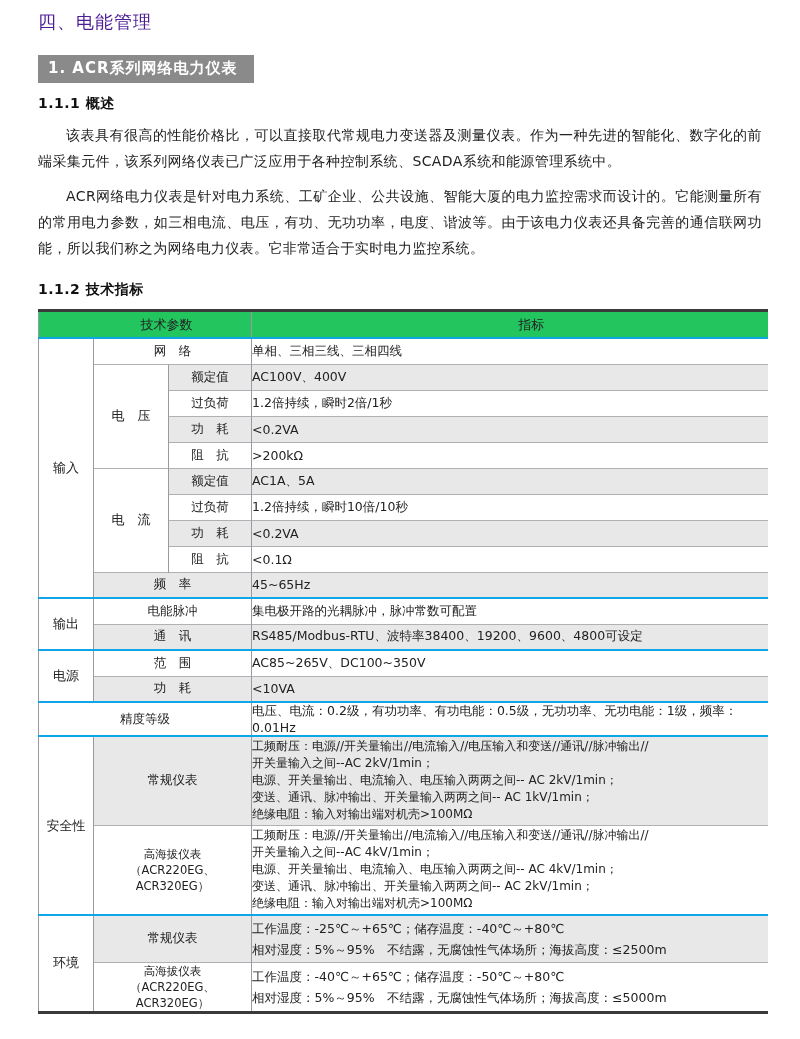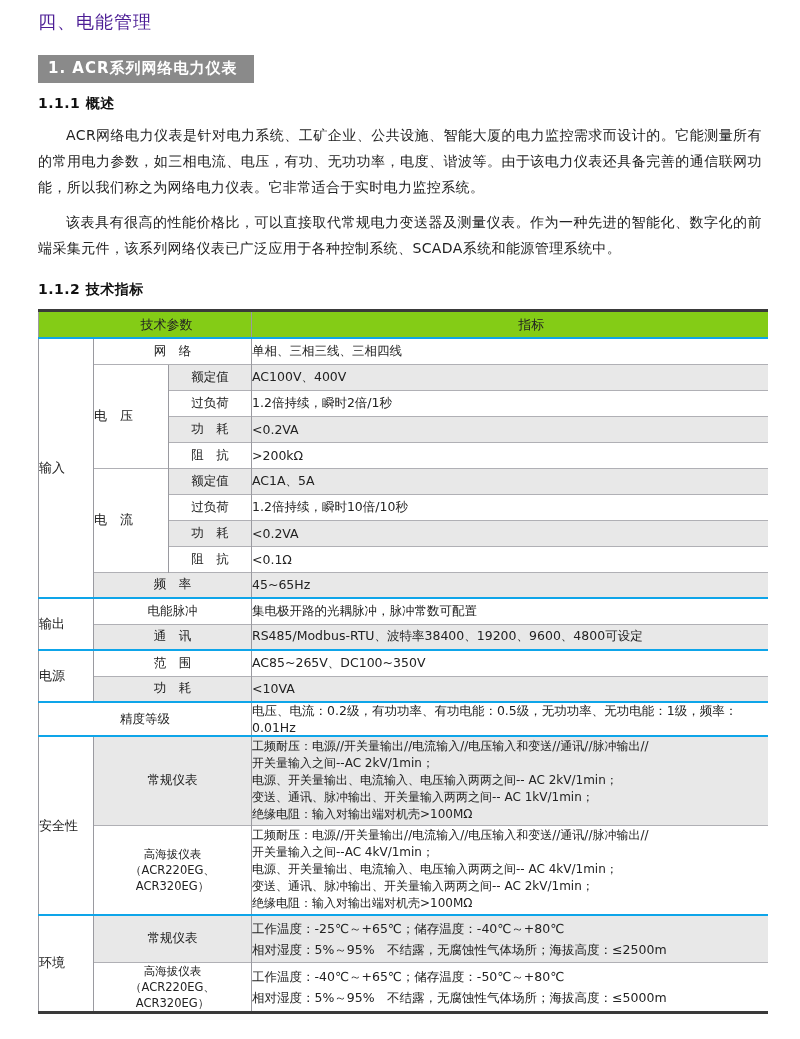--- a/index.html
+++ b/index.html
@@ -49,23 +49,23 @@
   table.spec col.c2{width:75px;}
   table.spec col.c3{width:83px;}
   table.spec col.c4{width:516px;}
   table.spec th,table.spec td{
     border-top:1px solid #b0b0b5;
     border-left:1px solid #9a9aa0;
     vertical-align:middle;
     padding:0;
     font-weight:normal;
   }
-  tr.hdr th{background:#84cc16;height:25px;text-align:center;font-size:13px;padding-left:43px;}
+  tr.hdr th{background:#22c55e;height:25px;text-align:center;font-size:13px;padding-left:43px;}
   tr.g > td{background:#e8e8e8;}
-  td.grp{background:#ffffff !important;text-align:left;font-size:13px;}
+  td.grp{background:#ffffff !important;text-align:center;font-size:13px;}
   td.lbl{text-align:center;font-size:12.5px;}
   td.val{text-align:left;padding-left:30px;}
   tr.sep > td{border-top:2px solid #0ea5e9;}
   .r26{height:26px;}
   td.val-multi{
     text-align:left;padding:5px 8px 5px 30px;
     font-size:12px;line-height:17px;white-space:pre-line;
   }
   td.lbl-multi{
     text-align:center;font-size:11.5px;line-height:16px;white-space:pre-line;
@@ -83,22 +83,22 @@
 <body>
 
 <div class="page">
 
   <div class="h1">四、电能管理</div>
 
   <div><span class="banner">1. ACR系列网络电力仪表</span></div>
 
   <div class="h3">1.1.1 概述</div>
 
+  <p class="para">该表具有很高的性能价格比，可以直接取代常规电力变送器及测量仪表。作为一种先进的智能化、数字化的前端采集元件，该系列网络仪表已广泛应用于各种控制系统、SCADA系统和能源管理系统中。</p>
   <p class="para">ACR网络电力仪表是针对电力系统、工矿企业、公共设施、智能大厦的电力监控需求而设计的。它能测量所有的常用电力参数，如三相电流、电压，有功、无功功率，电度、谐波等。由于该电力仪表还具备完善的通信联网功能，所以我们称之为网络电力仪表。它非常适合于实时电力监控系统。</p>
-  <p class="para">该表具有很高的性能价格比，可以直接取代常规电力变送器及测量仪表。作为一种先进的智能化、数字化的前端采集元件，该系列网络仪表已广泛应用于各种控制系统、SCADA系统和能源管理系统中。</p>
 
   <div class="h3 h3-specs">1.1.2 技术指标</div>
 
   <table class="spec">
     <colgroup>
         <col class="c1">
         <col class="c2">
         <col class="c3">
         <col class="c4">
       </colgroup>

